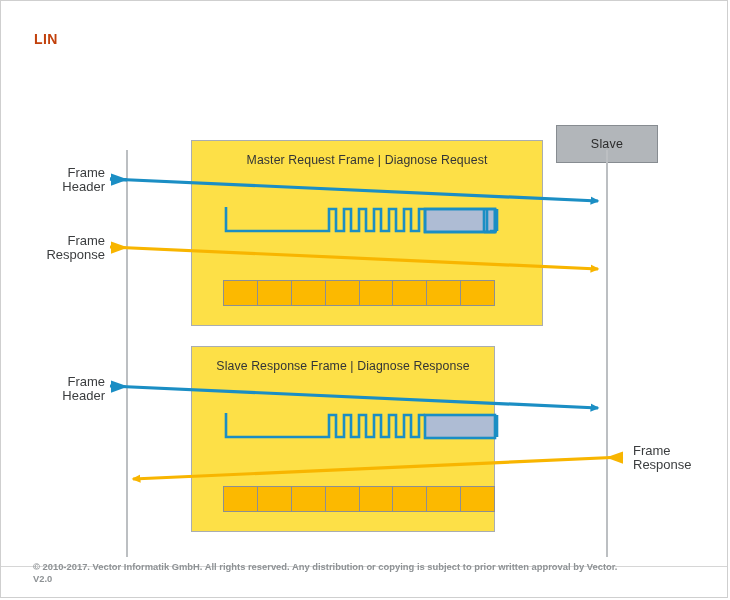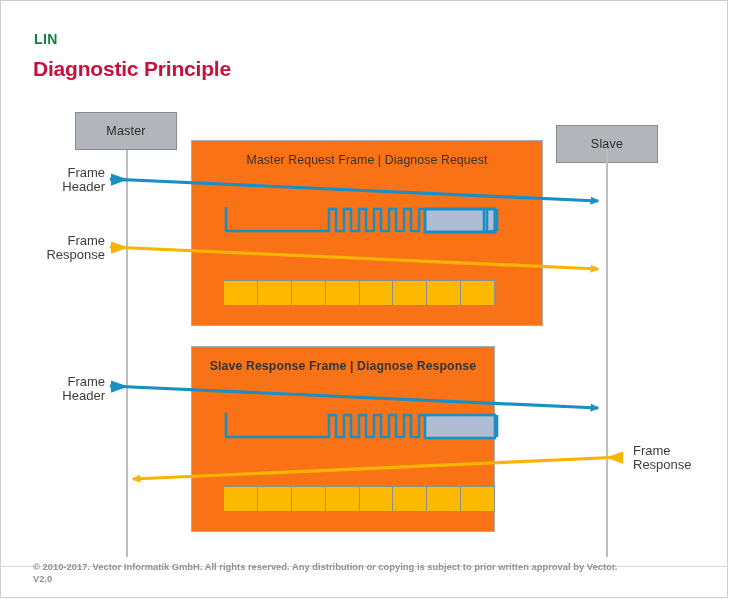--- a/index.html
+++ b/index.html
@@ -13,21 +13,21 @@
     width:728px;height:598px;
     border:1px solid #cfcfcf;
     background:#ffffff;
     overflow:hidden;
     box-sizing:border-box;
   }
   
   #kicker{
     position:absolute;left:33px;top:30px;
     font-size:14px;font-weight:bold;letter-spacing:.4px;
-    color:#15803d;
+    color:#c2410c;
   }
   #title{
     position:absolute;left:32px;top:56px;
     font-size:21px;font-weight:bold;letter-spacing:-.2px;
     color:#c8103e;
   }
   
   .node{
     position:absolute;
     background:#b2b6ba;
@@ -37,21 +37,21 @@
     font-size:12.5px;color:#2b2b2b;
     letter-spacing:.2px;
   }
   .lifeline{
     position:absolute;
     width:2px;background:#bcbfc2;
   }
   
   .panel{
     position:absolute;
-    background:#f97316;
+    background:#fde047;
     border:1px solid #a9adb1;
     box-sizing:border-box;
   }
   .panel-title{
     position:absolute;left:0;right:0;top:12px;
     text-align:center;
     font-size:12.3px;color:#333537;letter-spacing:.1px;
   }
   
   .bytebar{position:absolute;display:flex;}
@@ -86,25 +86,21 @@
     font-size:11.5px;color:#1b6ea8;font-weight:bold;
     display:flex;align-items:center;justify-content:center;
   }
 </style>
 </head>
 <body>
 
 <div id="slide">
 
   <div id="kicker">LIN</div>
-  <div id="title">Diagnostic Principle</div>
-
-  <div class="node" style="left:74px;top:111px;width:102px;height:38px;">
-    <span>Master</span>
-  </div>
+
   <div class="node" style="left:555px;top:111px;width:102px;height:38px;margin-top:13px;">
     <span>Slave</span>
   </div>
 
   <div class="lifeline" style="left:125px;top:149px;height:407px;"></div>
   <div class="lifeline" style="left:605px;top:149px;height:407px;"></div>
 
   <div class="panel" style="left:190px;top:139px;width:352px;height:186px;">
     <div class="panel-title">Master Request Frame | Diagnose Request</div>
   </div>
@@ -113,21 +109,21 @@
     <div class="byte"></div>
     <div class="byte"></div>
     <div class="byte"></div>
     <div class="byte"></div>
     <div class="byte"></div>
     <div class="byte"></div>
     <div class="byte"></div>
     <div class="byte"></div>
   </div>
 
-  <div class="panel" style="left:190px;top:345px;width:304px;height:186px;font-weight:bold;">
+  <div class="panel" style="left:190px;top:345px;width:304px;height:186px;">
     <div class="panel-title">Slave Response Frame | Diagnose Response</div>
   </div>
 
   <div class="bytebar" style="left:222px;top:485px;width:272px;height:26px;">
     <div class="byte"></div>
     <div class="byte"></div>
     <div class="byte"></div>
     <div class="byte"></div>
     <div class="byte"></div>
     <div class="byte"></div>

